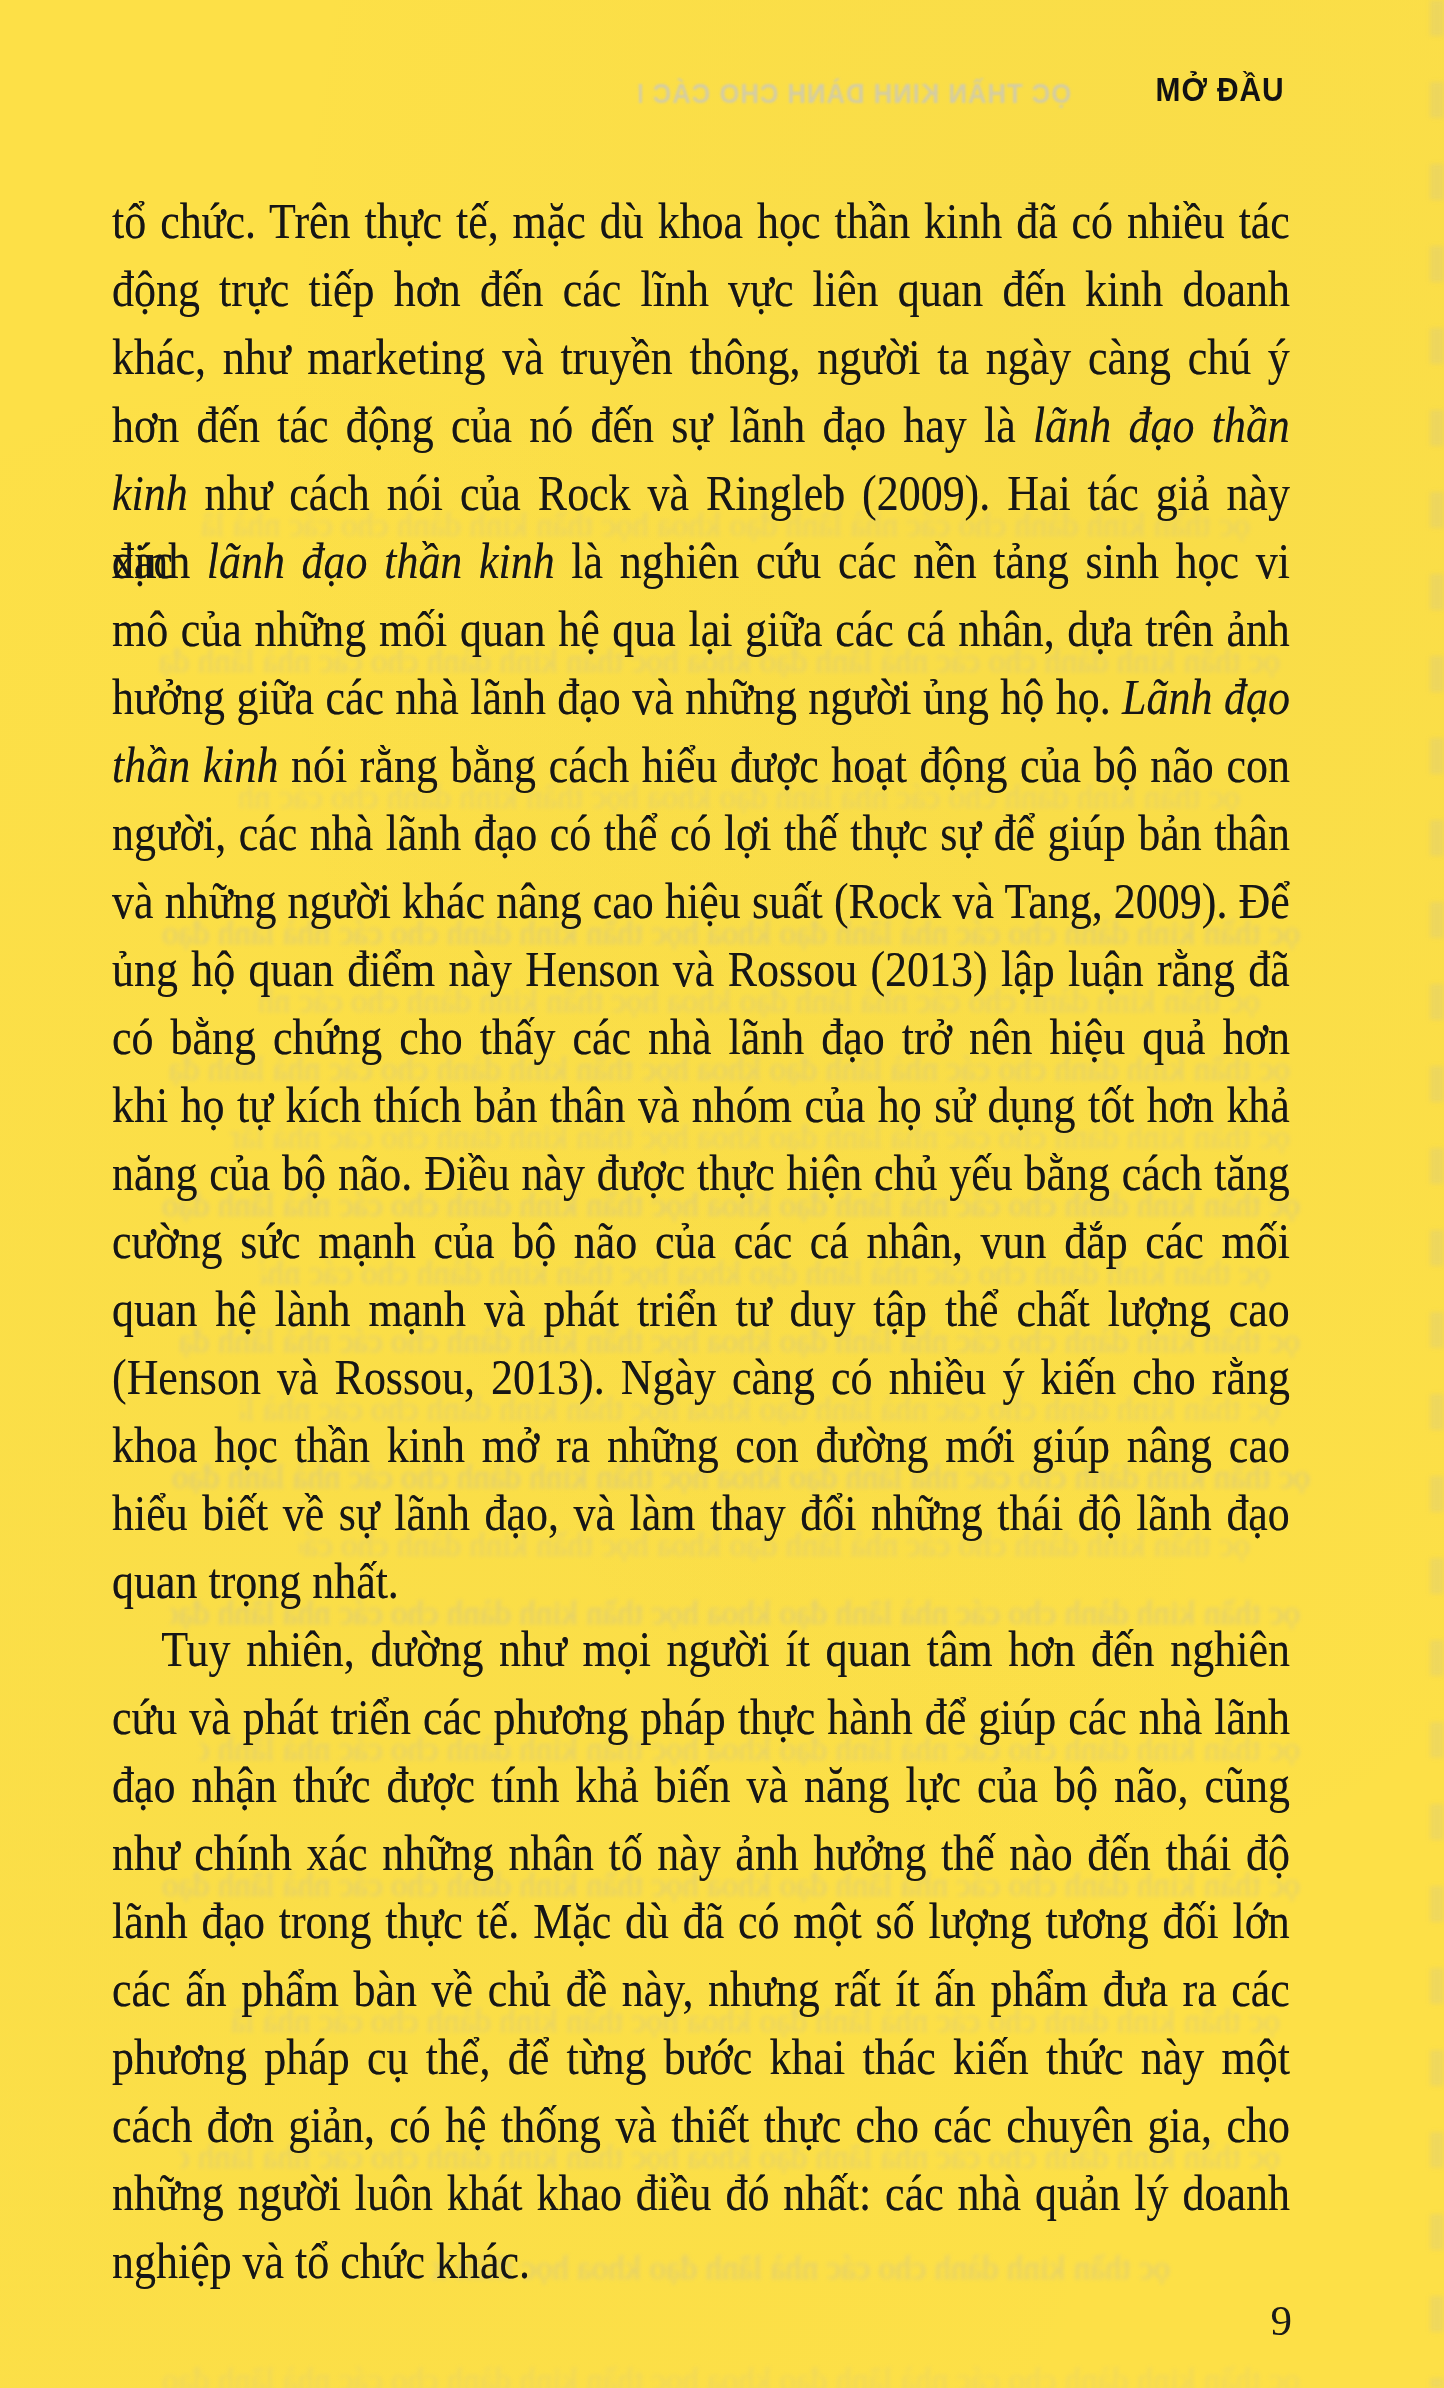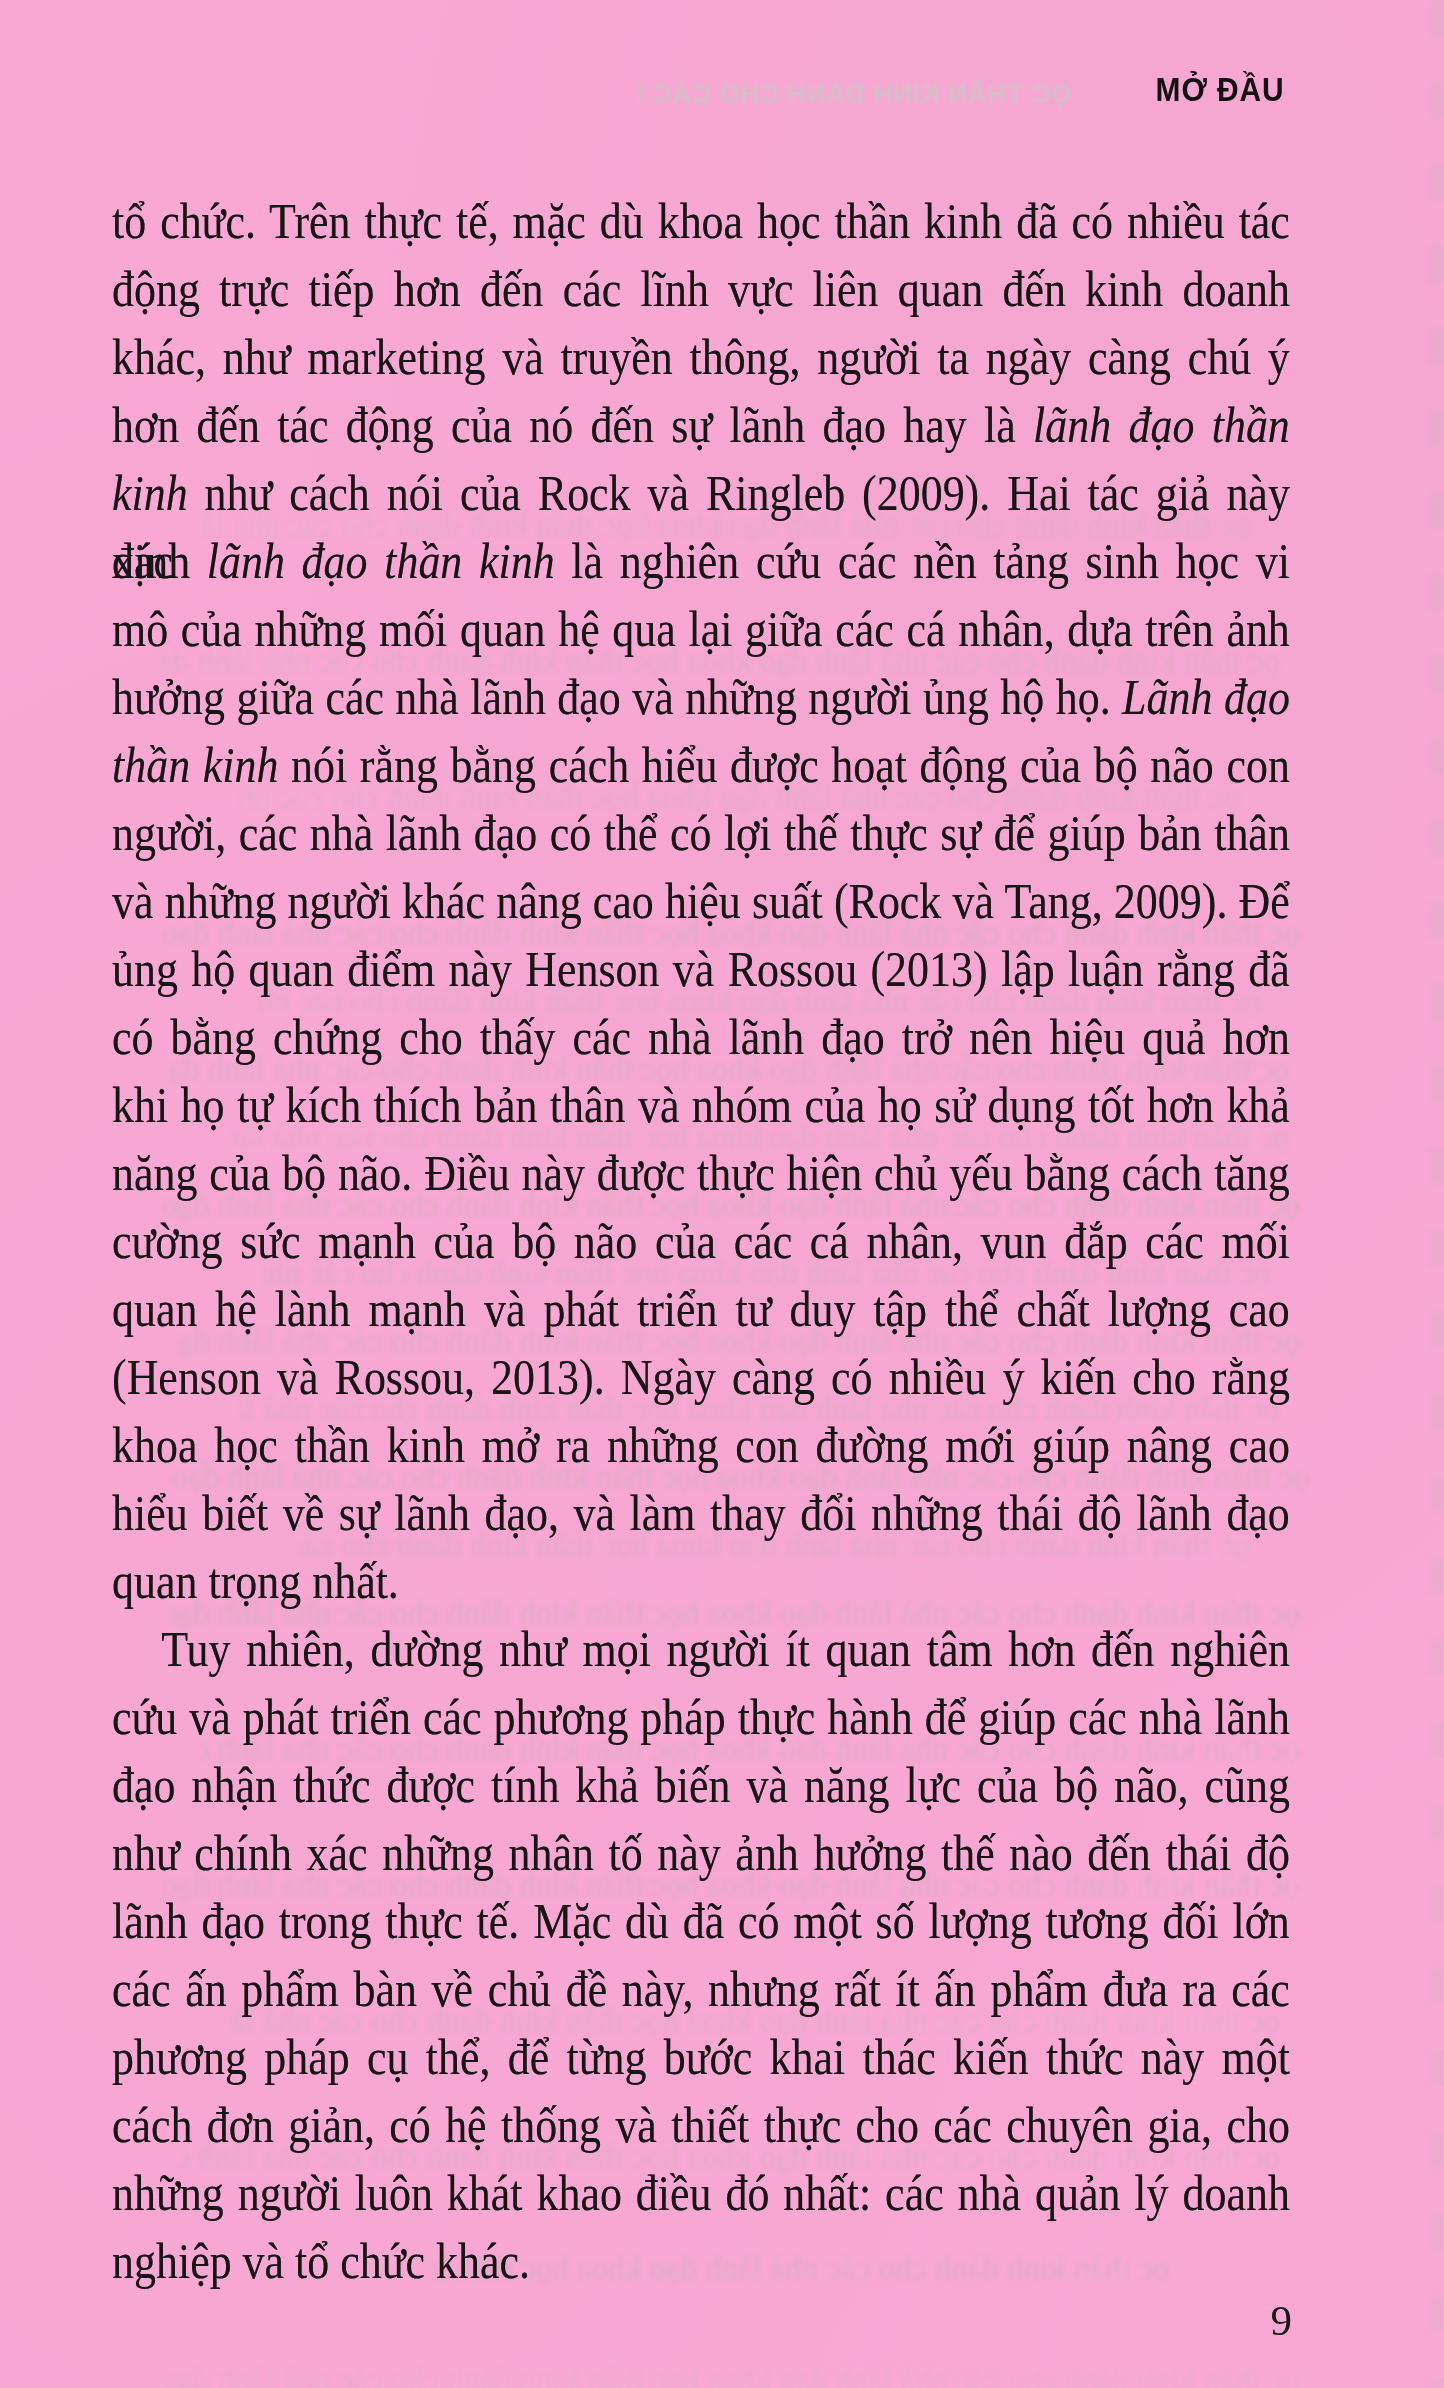--- a/index.html
+++ b/index.html
@@ -1,19 +1,19 @@
 <!DOCTYPE html>
 <html><head>
 <meta charset="utf-8">
 <style>
   html,body{margin:0;padding:0;background:#ffffff;}
   .page{
     position:relative;
     width:1444px;height:2388px;
-    background:#f9a8d4;
+    background:#fde047;
     overflow:hidden;
     font-family:"Liberation Serif","DejaVu Serif",serif;
     color:#161616;
   }
   
   .page::before{
     content:"";position:absolute;inset:0;pointer-events:none;
     background:
       radial-gradient(ellipse at 75% 20%, rgba(120,120,110,0.035), transparent 55%),
       radial-gradient(ellipse at 20% 70%, rgba(120,120,110,0.025), transparent 60%);

